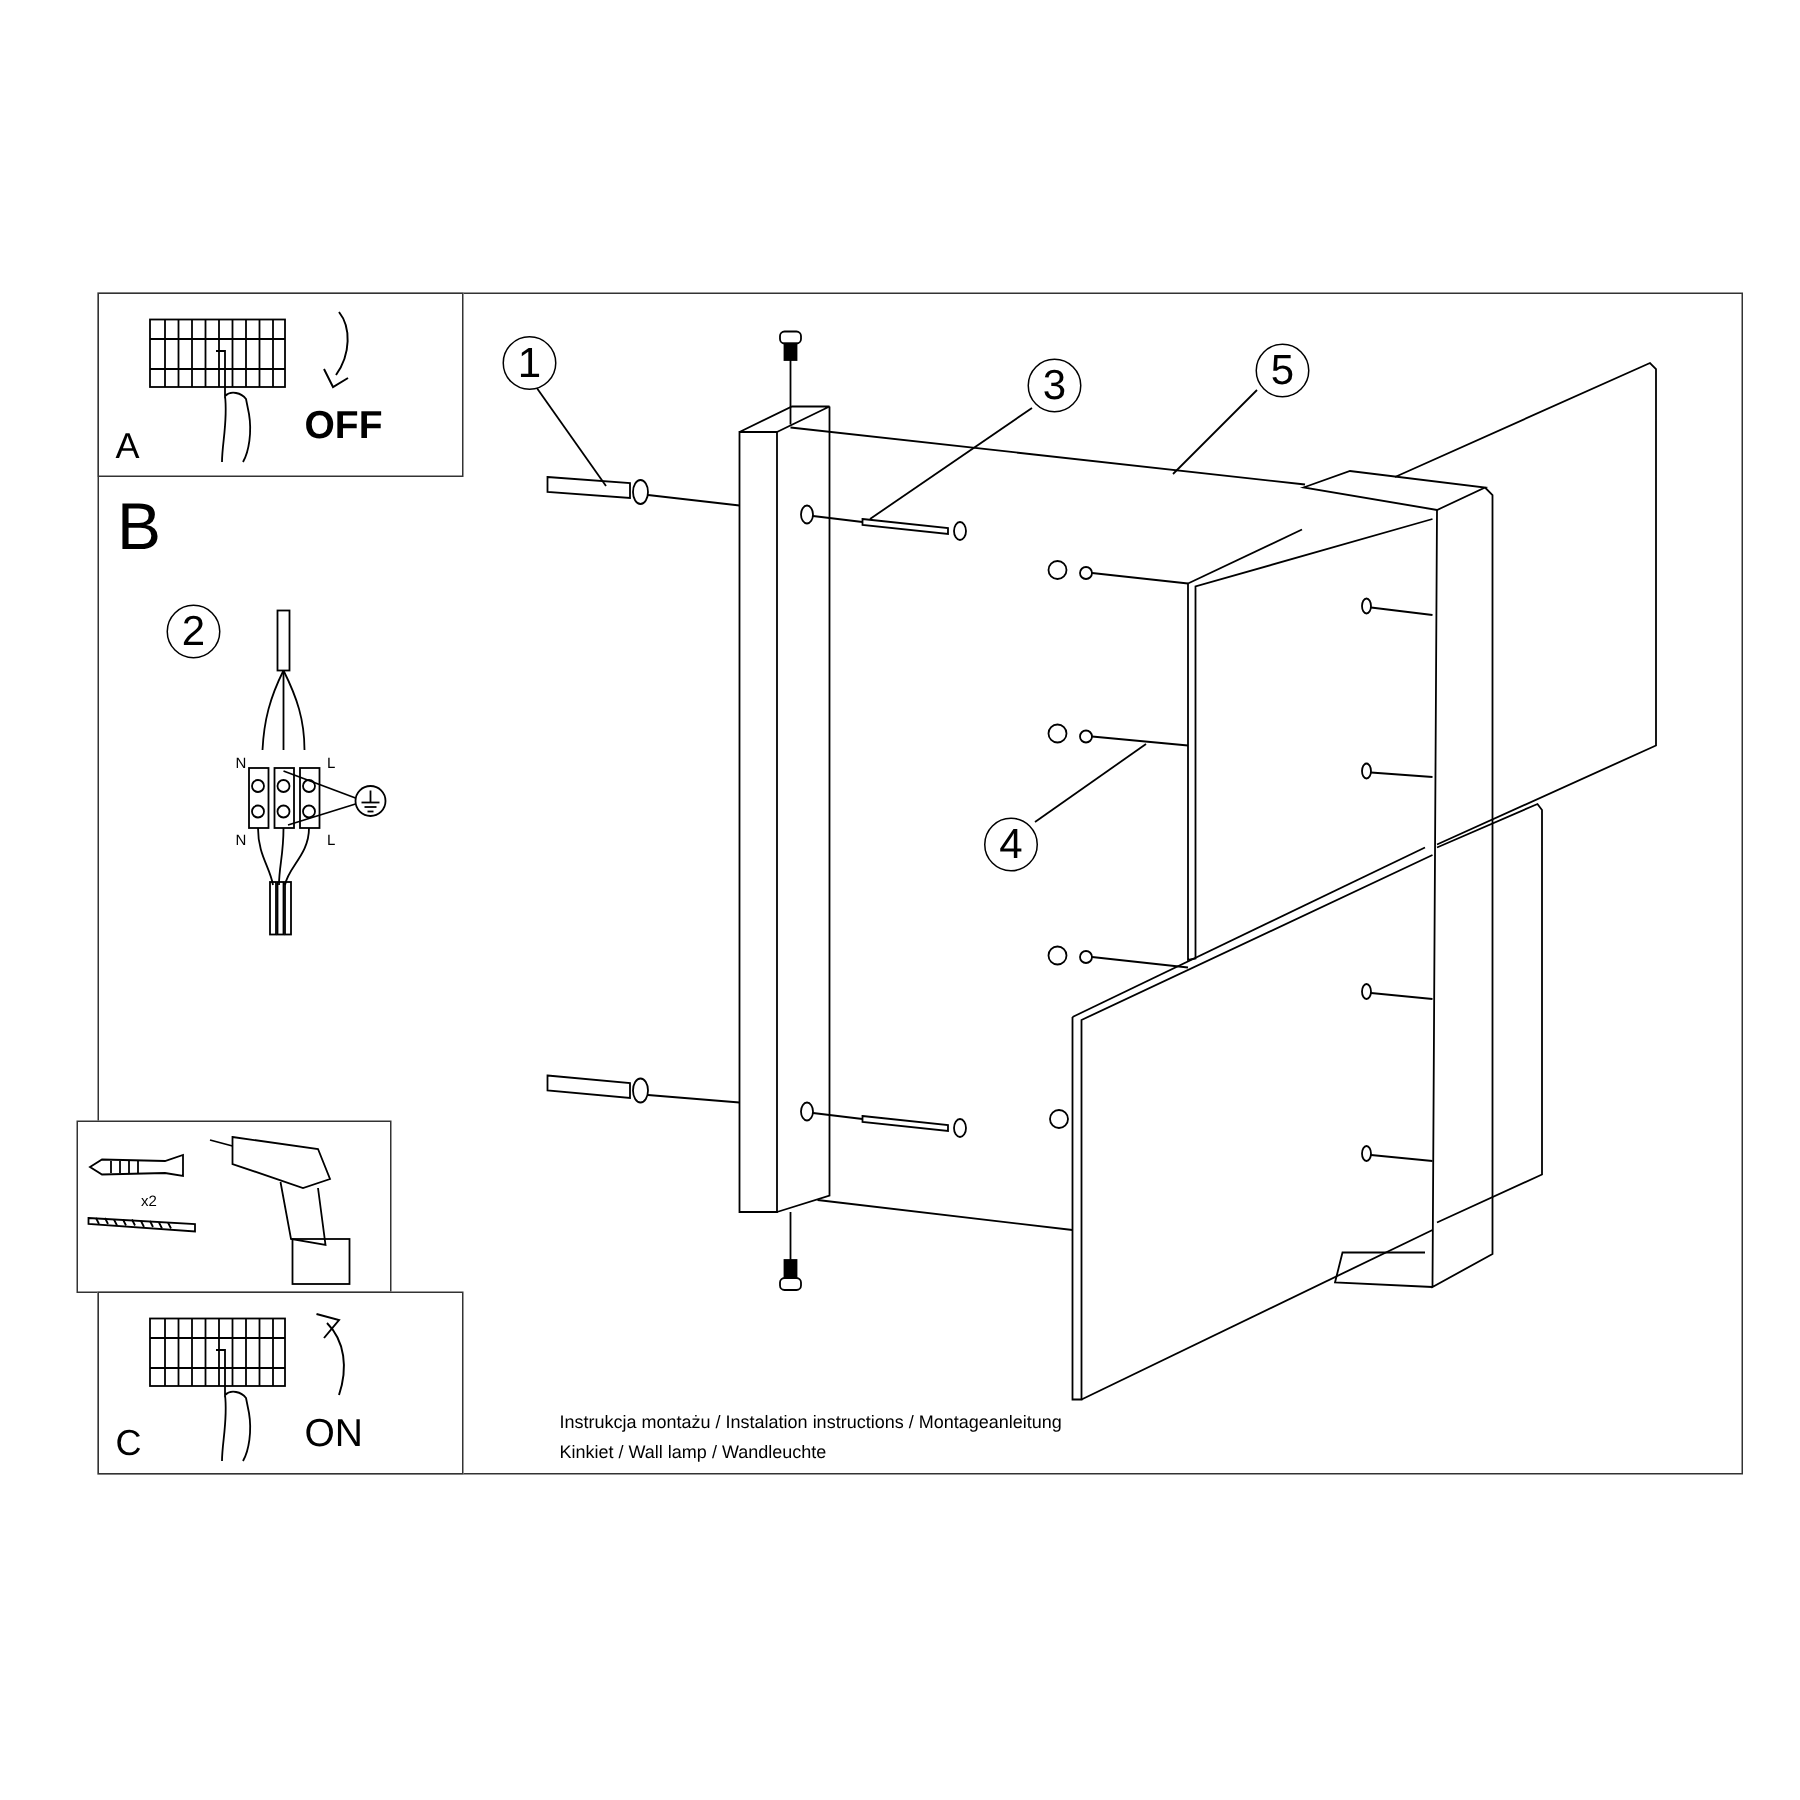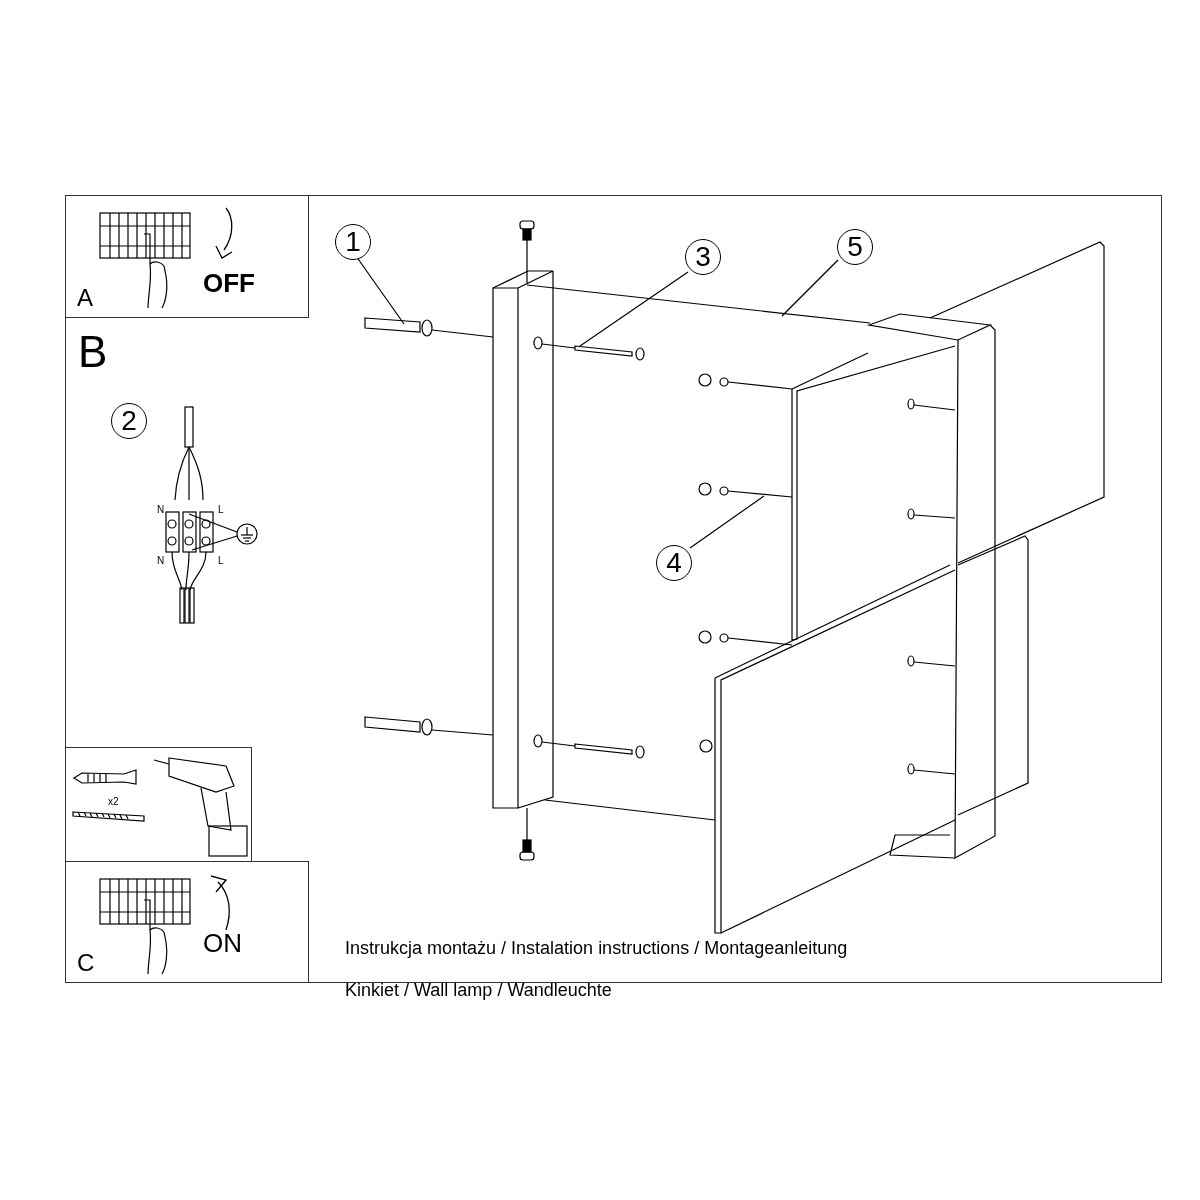--- a/index.html
+++ b/index.html
@@ -2,21 +2,21 @@
 <html><head>
 <meta charset="utf-8">
 <style>
   html,body{margin:0;padding:0;background:#ffffff;}
   body{width:1200px;height:1200px;position:relative;overflow:hidden;font-family:"Liberation Sans",sans-serif;color:#000;}
   .frame{position:absolute;left:65px;top:195px;width:1097px;height:788px;border:1.5px solid #333;box-sizing:border-box;}
   .panel{position:absolute;border:1.5px solid #333;box-sizing:border-box;background:#fff;}
   .step-letter{position:absolute;font-size:24px;line-height:1;}
   .big-letter{position:absolute;font-size:44px;line-height:1;}
   .state-label{position:absolute;font-size:26px;line-height:1;}
-  .caption{position:absolute;font-size:18px;line-height:20px;}
+  .caption{position:absolute;font-size:12px;line-height:20px;margin-left:28px;}
   .callout{position:absolute;width:36px;height:36px;border:1.3px solid #000;border-radius:50%;box-sizing:border-box;text-align:center;line-height:34px;font-size:28px;background:#fff;}
   .small-text{position:absolute;font-size:10px;}
   svg{position:absolute;left:0;top:0;}
 </style>
 </head>
 <body>
 
 <div class="frame"></div>
 
 <div class="panel" style="left:65px;top:195px;width:244px;height:123px;">
@@ -78,21 +78,21 @@
     <rect x="180" y="588" width="4" height="35"></rect>
       <rect x="185" y="588" width="4" height="35"></rect>
       <rect x="190" y="588" width="4" height="35"></rect>
   </g>
 </svg>
 <div class="small-text" style="left:157px;top:504px;">N</div>
 <div class="small-text" style="left:218px;top:504px;">L</div>
 <div class="small-text" style="left:157px;top:555px;">N</div>
 <div class="small-text" style="left:218px;top:555px;">L</div>
 
-<div class="panel" style="left:65px;top:747px;width:187px;height:115px;">
+<div class="panel" style="left:51px;top:747px;width:210px;height:115px;">
   <svg width="187" height="115">
     <g stroke="#000" fill="none" stroke-width="1.2">
       <g>
         <path d="M8 30 L16 25 L58 26 L70 22 L70 36 L58 34 L16 35 Z"></path>
         <line x1="22" y1="26" x2="22" y2="34"></line>
           <line x1="28" y1="26" x2="28" y2="34"></line>
           <line x1="34" y1="26" x2="34" y2="34"></line>
           <line x1="40" y1="26" x2="40" y2="34"></line>
       </g>
       <g>
@@ -126,21 +126,21 @@
         <line x1="107" y1="17" x2="107" y2="62"></line>
         <line x1="116" y1="17" x2="116" y2="62"></line>
       <path d="M78 38 L84 38 L84 68 C88 64 95 66 98 70 L100 80 C102 92 100 105 96 112 M84 68 C86 84 82 100 82 112"></path>
     </g>
     <g stroke="#000" fill="none" stroke-width="1.3">
       <path d="M160 68 C166 50 164 32 152 20"></path>
       <path d="M145 14 L160 18 L150 30"></path>
     </g>
   </svg>
   <div class="step-letter" style="left:11px;top:89px;">C</div>
-  <div class="state-label" style="left:137px;top:68px;">ON</div>
+  <div class="state-label" style="left:137px;top:80px;">ON</div>
 </div>
 
 <svg width="1200" height="1200" style="pointer-events:none;">
   <g stroke="#000" fill="none" stroke-width="1.2">
 
     <path d="M493 288 L493 808 L518 808 L518 288 Z"></path>
     <path d="M493 288 L528 271 L553 271 L518 288"></path>
     <path d="M553 271 L553 797 L518 808"></path>
 
     <g>
@@ -226,13 +226,13 @@
     <line x1="690" y1="548" x2="764" y2="496"></line>
   </g>
 </svg>
 
 <div class="callout" style="left:335px;top:224px;">1</div>
 <div class="callout" style="left:685px;top:239px;">3</div>
 <div class="callout" style="left:656px;top:545px;">4</div>
 <div class="callout" style="left:837px;top:229px;">5</div>
 
 <div class="caption" style="left:345px;top:938px;">Instrukcja montażu / Instalation instructions / Montageanleitung</div>
-<div class="caption" style="left:345px;top:980px;">Kinkiet / Wall lamp / Wandleuchte</div>
+<div class="caption" style="left:345px;top:958px;">Kinkiet / Wall lamp / Wandleuchte</div>
 
 </body></html>

